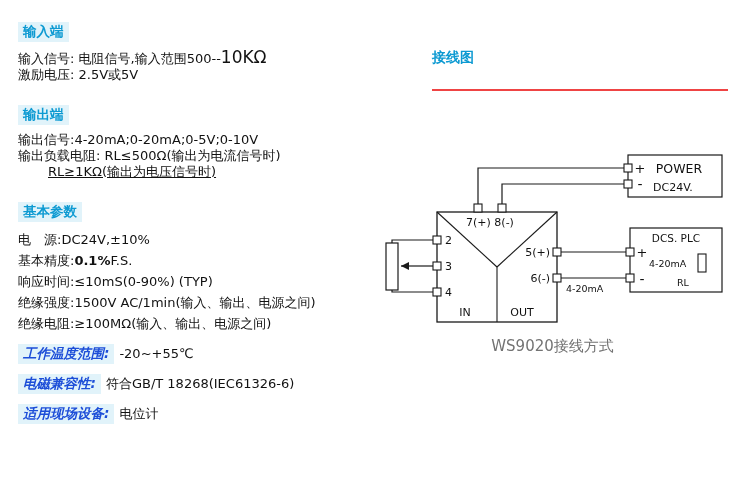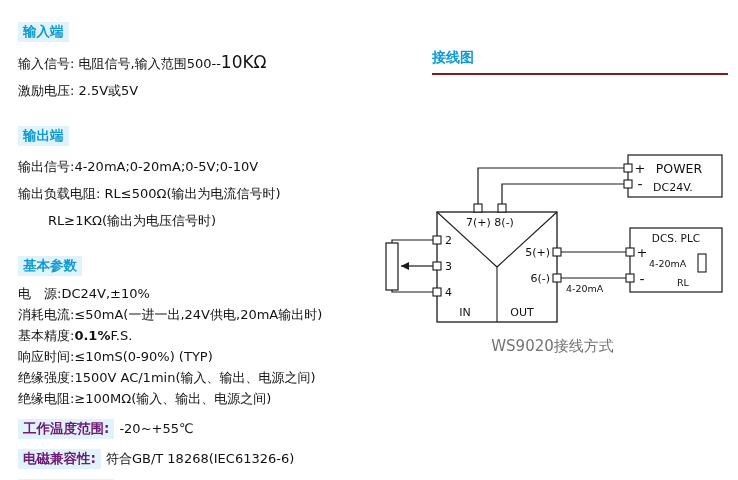--- a/index.html
+++ b/index.html
@@ -7,35 +7,35 @@
     position:relative;width:738px;height:480px;background:#ffffff;
     font-family:"DejaVu Sans",sans-serif;color:#111;overflow:hidden;
   }
   
   .specs{position:absolute;left:18px;top:22px;width:408px;font-size:13px;}
   .sec-heading{
     display:inline-block;color:#0d9ad2;font-weight:bold;font-size:13.5px;
     background:#e1f3fa;padding:1px 5px;margin:22px 0 7px 0;
   }
   .sec-heading.first{margin-top:0;}
-  .spec-line{line-height:27px;}
+  .spec-line{line-height:16px;}
   .basic-line{line-height:21px;}
-  .indent{padding-left:30px;}
+  .indent{padding-left:30px;text-decoration:underline;}
   .big{font-size:17px;}
   .bold{font-weight:bold;}
   .foot-row{margin-top:10px;}
   .foot-label{
-    display:inline-block;color:#701a75;font-weight:bold;font-size:13.5px;
-    background:#e1f3fa;padding:1px 5px;margin:0;
+    display:inline-block;color:#1d4ed8;font-weight:bold;font-size:13.5px;
+    background:#e1f3fa;padding:1px 5px;margin:0;font-style:italic;
   }
   .foot-val{margin-left:5px;}
   
   .wiring-head{
     position:absolute;left:432px;top:47px;width:296px;
-    border-bottom:2px solid #7f1d1d;padding-bottom:6px;
+    border-bottom:2px solid #ef4444;padding-bottom:22px;
   }
   .wiring-title{color:#0d9ad2;font-weight:bold;font-size:14px;}
   .diagram{position:absolute;left:370px;top:145px;}
   .diagram text{font-family:"DejaVu Sans",sans-serif;fill:#111;}
   .caption{
     position:absolute;left:370px;top:337px;width:365px;
     text-align:center;font-size:15px;color:#737373;
   }
 </style>
 </head>
@@ -49,21 +49,20 @@
     <div class="spec-line"><span>输入信号: 电阻信号,输入范围500--</span><span class="big">10KΩ</span></div>
     <div class="spec-line">激励电压: 2.5V或5V</div>
 
     <div><span class="sec-heading">输出端</span></div>
     <div class="spec-line">输出信号:4-20mA;0-20mA;0-5V;0-10V</div>
     <div class="spec-line">输出负载电阻: RL≤500Ω(输出为电流信号时)</div>
     <div class="spec-line indent">RL≥1KΩ(输出为电压信号时)</div>
 
     <div><span class="sec-heading">基本参数</span></div>
     <div class="spec-line basic-line">电　源:DC24V,±10%</div>
-    <div class="spec-line basic-line">消耗电流:≤50mA(一进一出,24V供电,20mA输出时)</div>
     <div class="spec-line basic-line"><span>基本精度:</span><span class="bold">0.1%</span><span>F.S.</span></div>
     <div class="spec-line basic-line">响应时间:≤10mS(0-90%) (TYP)</div>
     <div class="spec-line basic-line">绝缘强度:1500V AC/1min(输入、输出、电源之间)</div>
     <div class="spec-line basic-line">绝缘电阻:≥100MΩ(输入、输出、电源之间)</div>
 
     <div class="foot-row">
       <span class="foot-label">工作温度范围:</span><span class="foot-val">-20~+55℃</span>
     </div>
     <div class="foot-row">
       <span class="foot-label">电磁兼容性:</span><span class="foot-val">符合GB/T 18268(IEC61326-6)</span>

